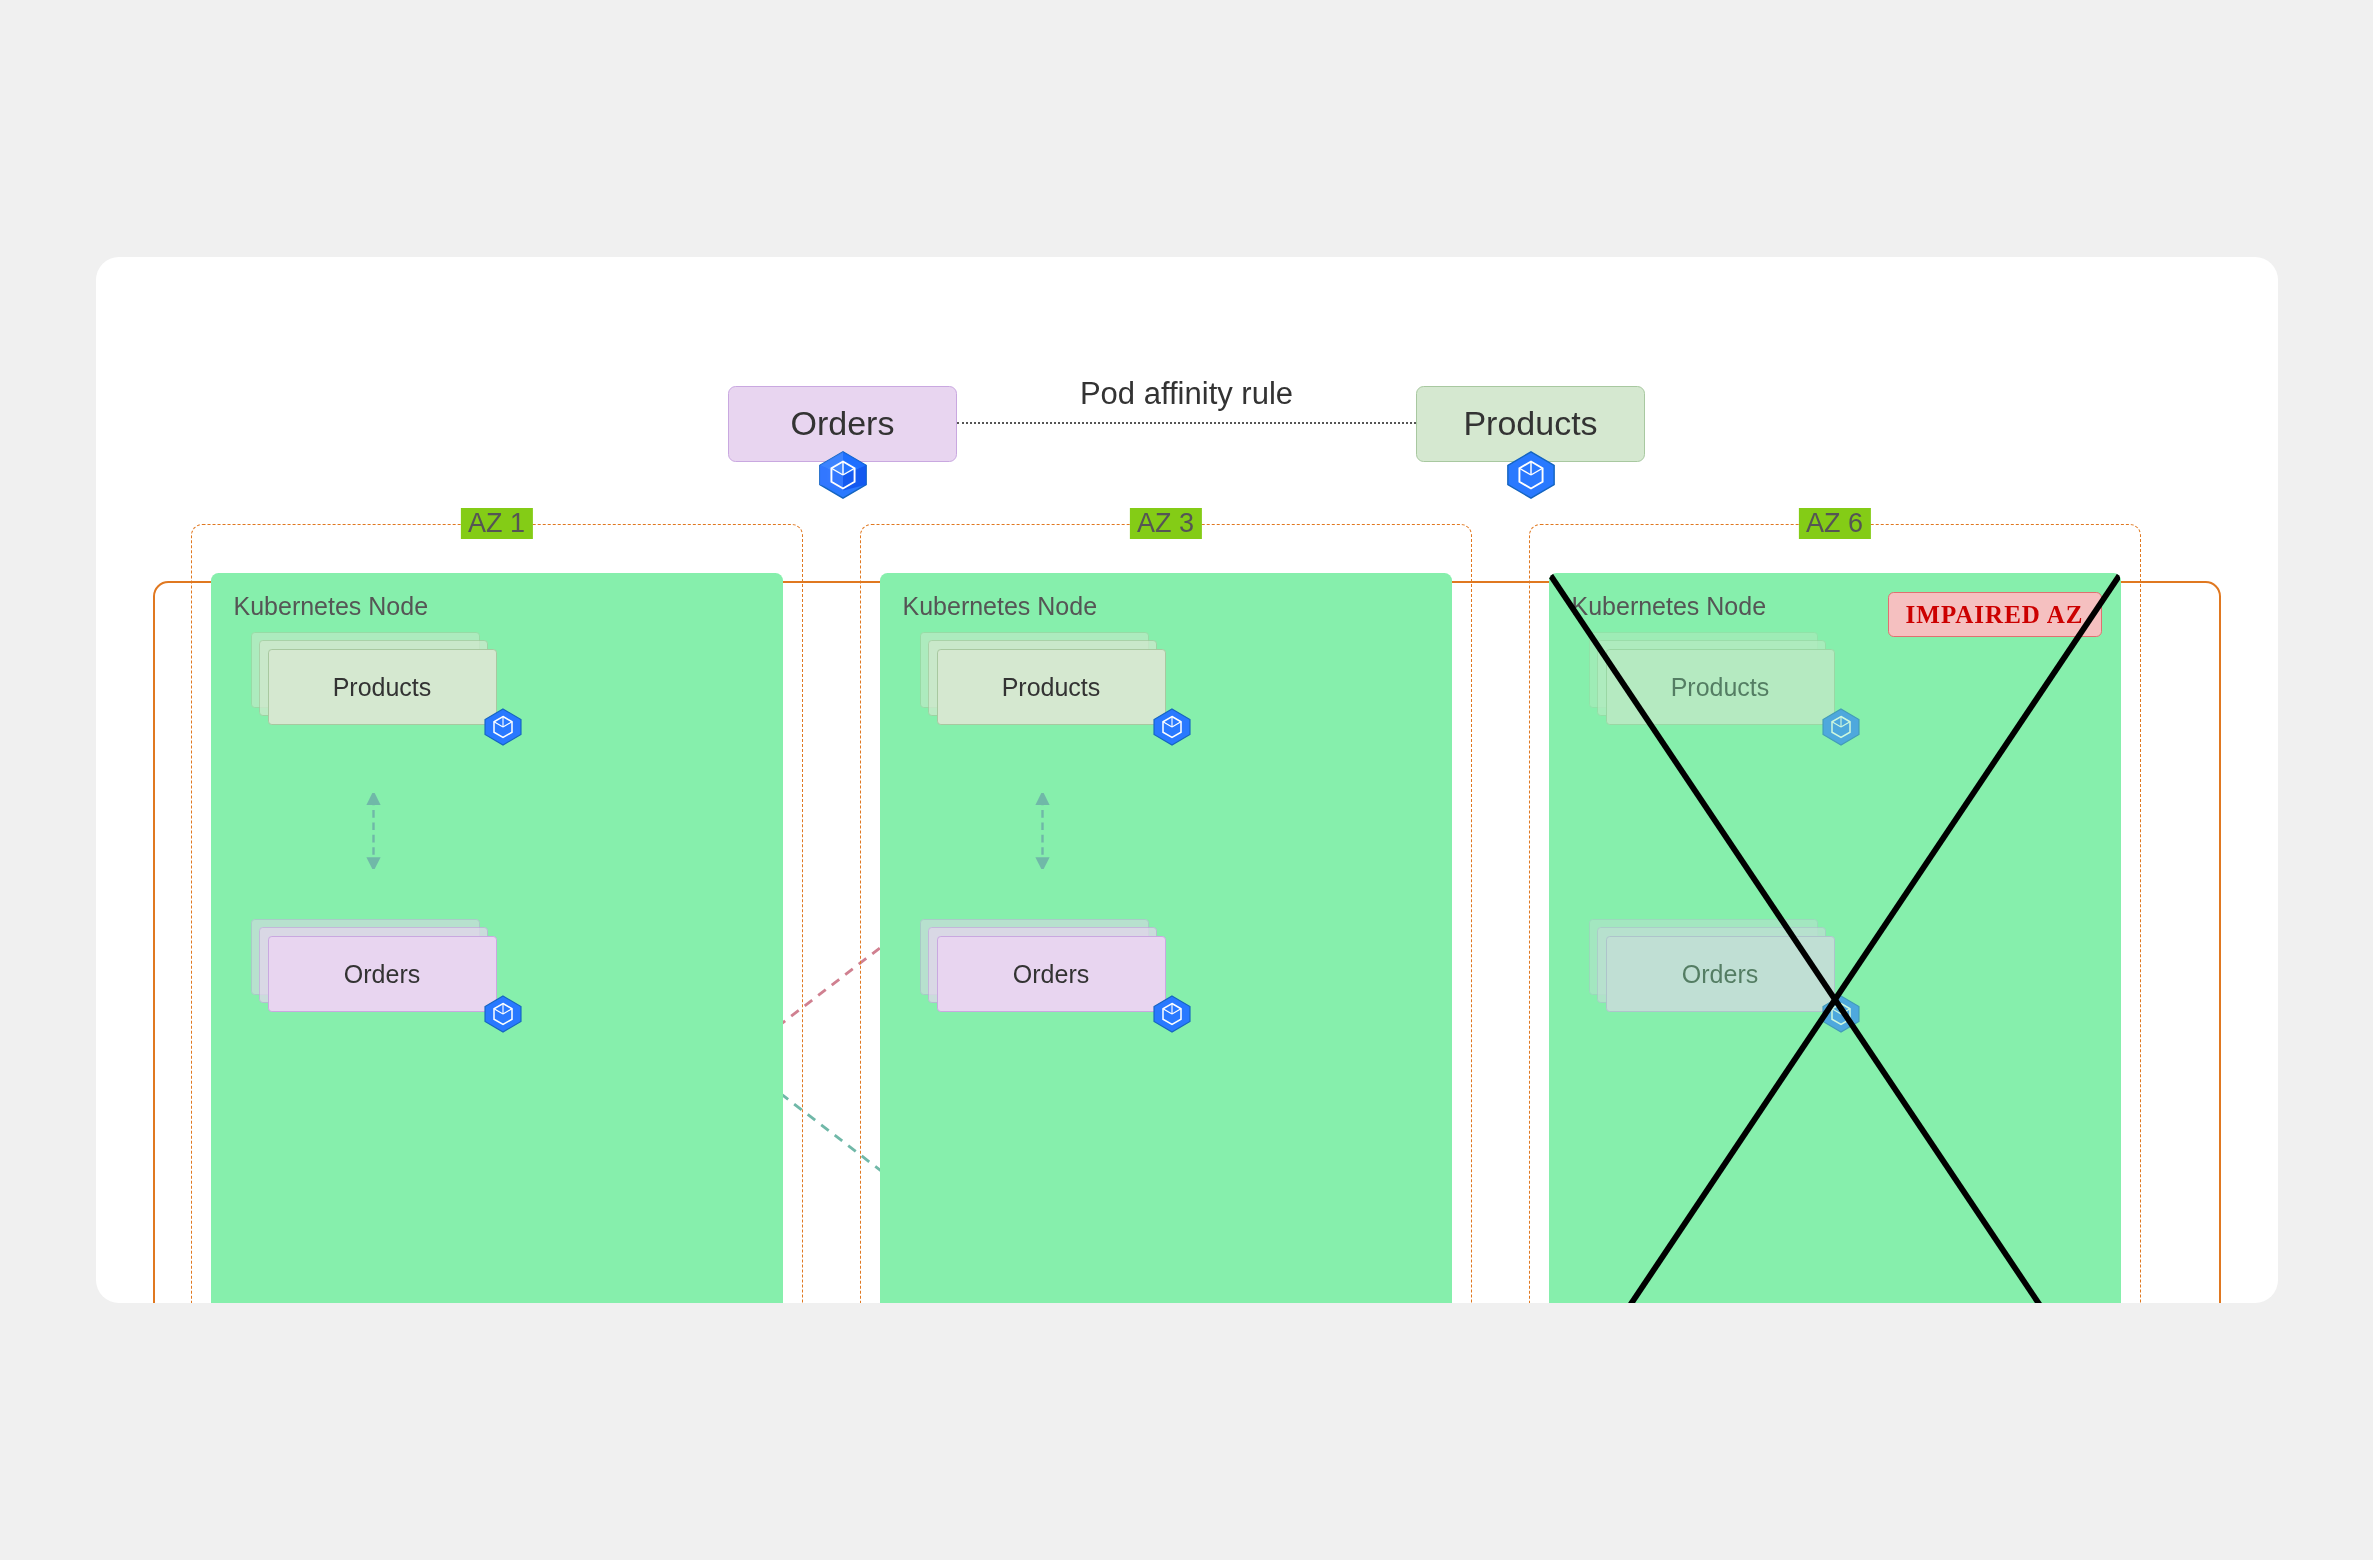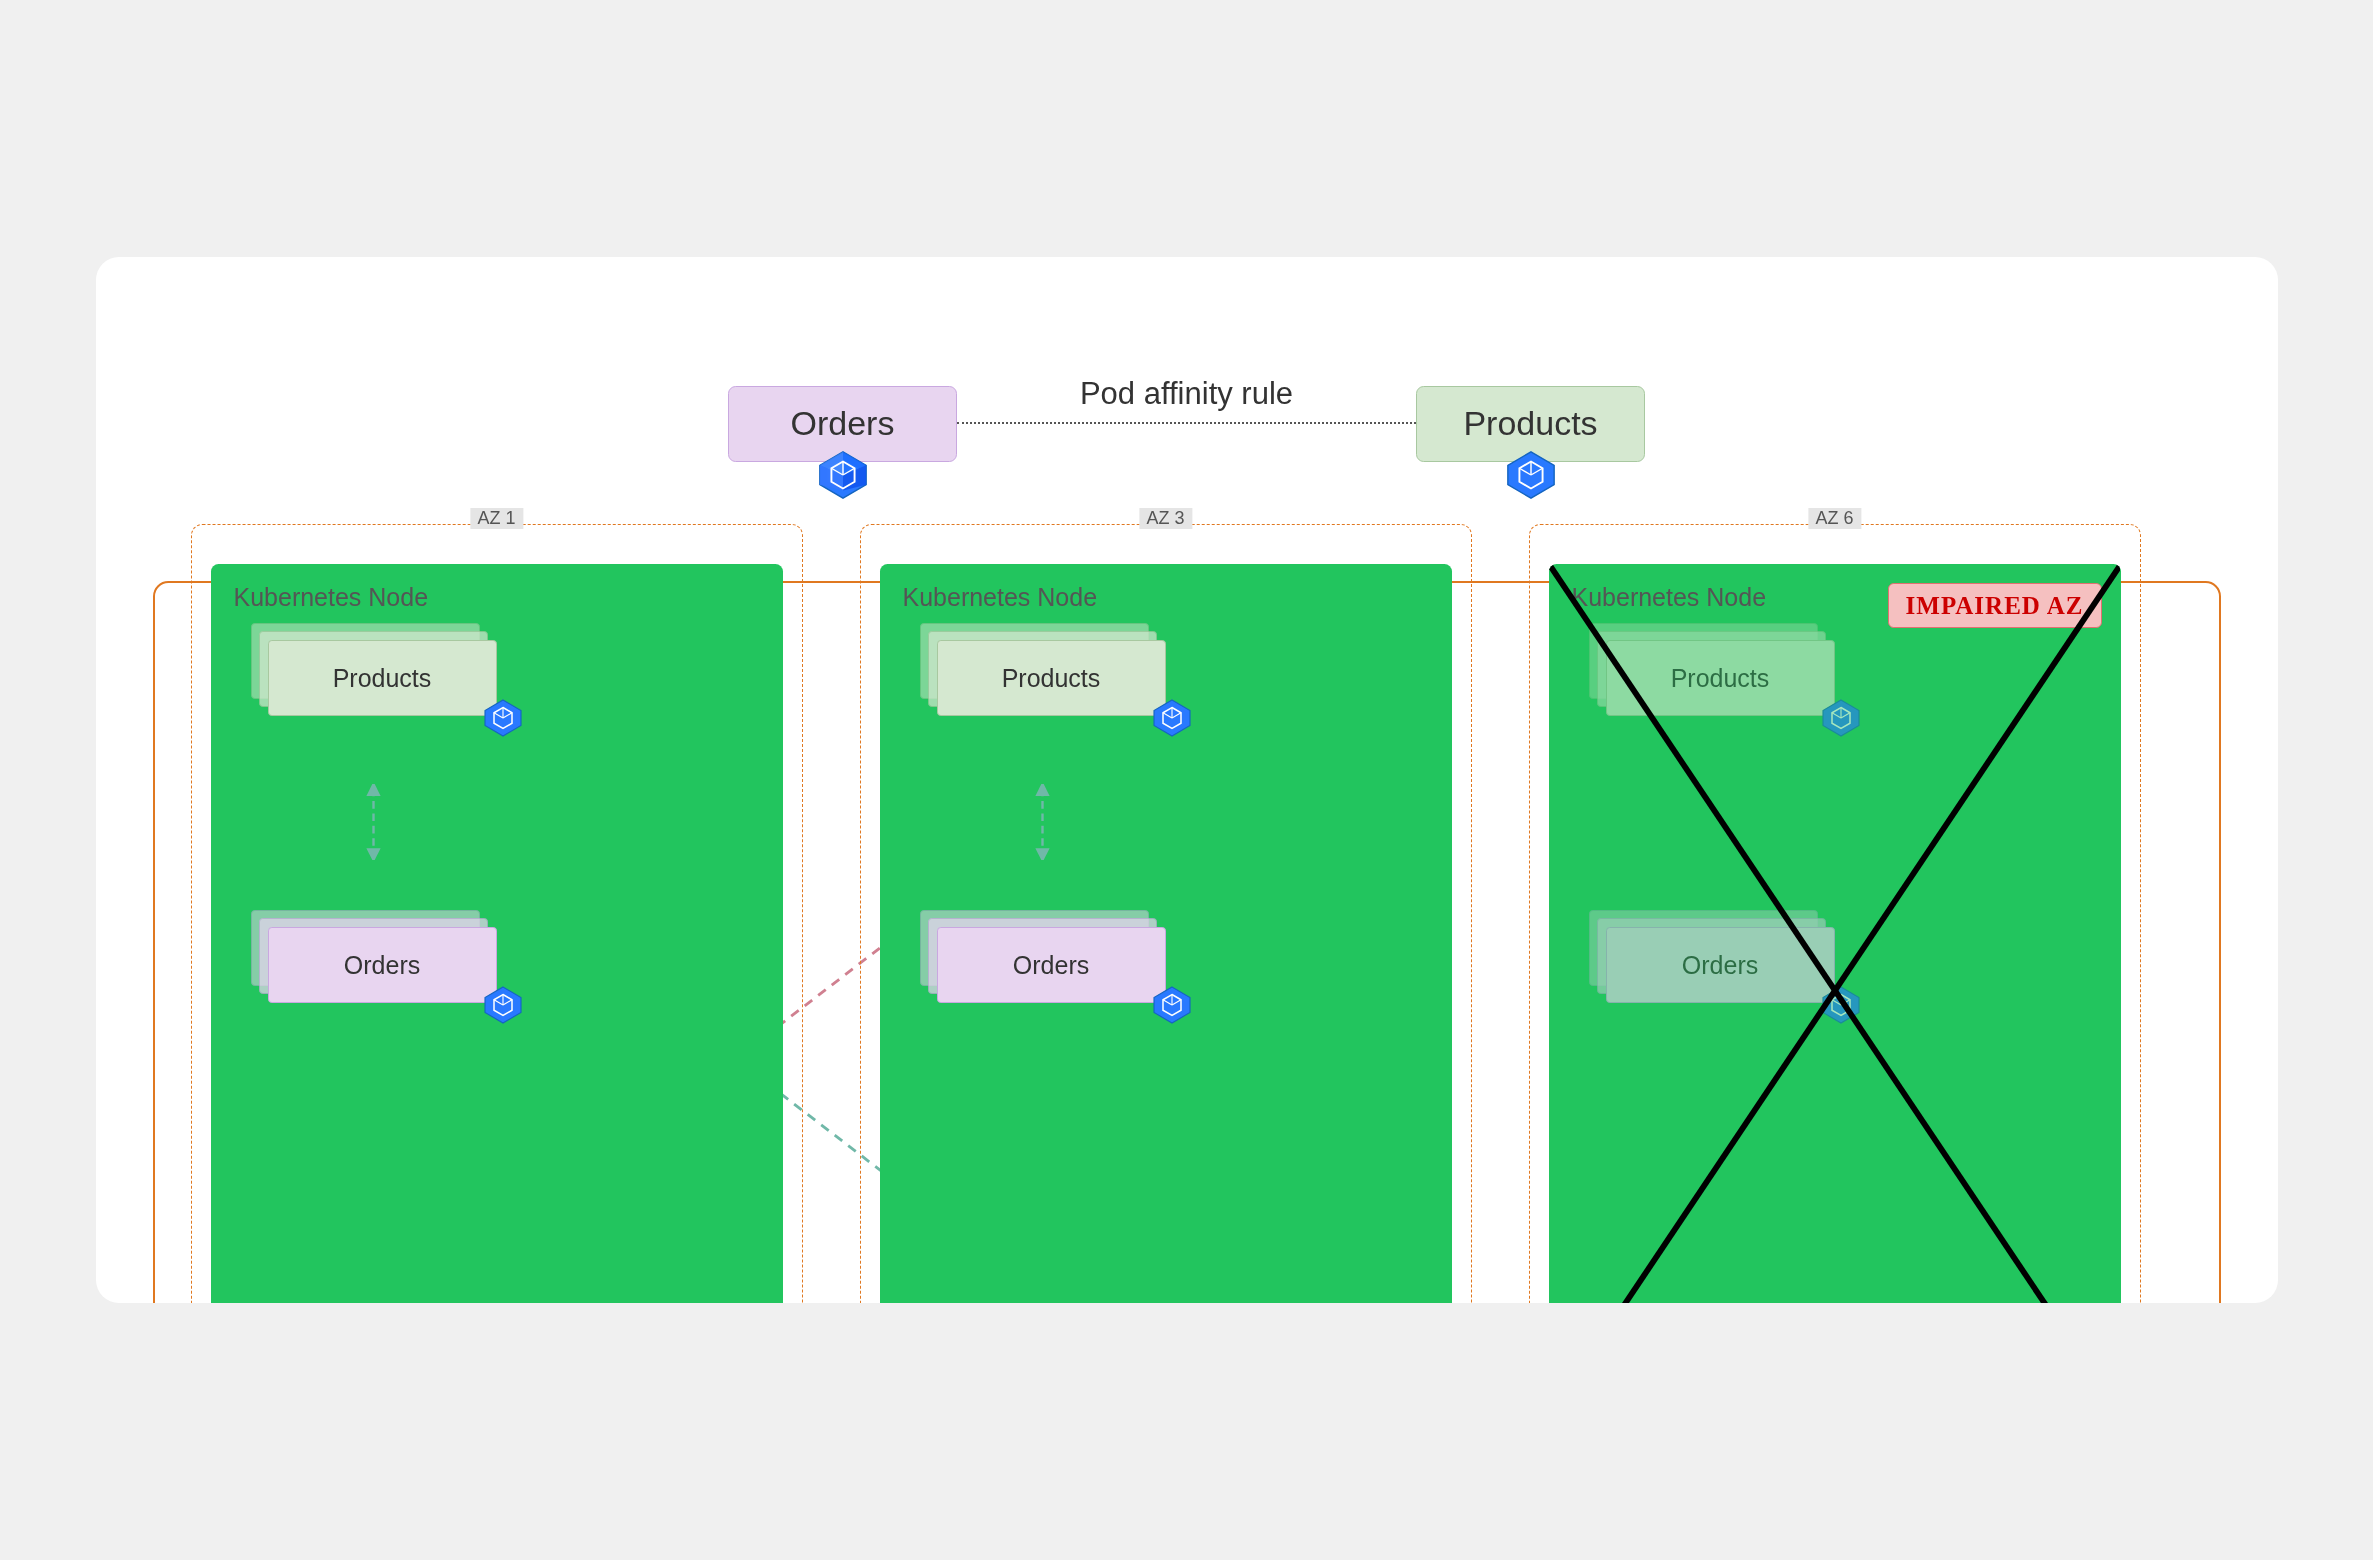--- a/index.html
+++ b/index.html
@@ -82,36 +82,36 @@
       top: 0;
       border: 1.9px dashed #e07820;
       border-radius: 11.5px;
       padding: 19px;
     }
     .az-label {
       position: absolute;
       top: -17px;
       left: 50%;
       transform: translateX(-50%);
-      font-size: 18px;
+      font-size: 27px;
       color: #555;
-      background: #e5e5e5;
+      background: #84cc16;
       padding: 0 7.6px;
     }
 
     .az1 { left: 38px; width: 612px; height: 937px; top: 0; }
     .az2 { left: 707px; width: 612px; height: 937px; top: 0; }
     .az3 { left: 1376px; width: 612px; height: 937px; top: 0; }
 
     
     .k8s-node {
-      background: #22c55e;
+      background: #86efac;
       border-radius: 7.6px;
       padding: 19px 18px 29px 23px;
-      margin-top: 20px;
+      margin-top: 29px;
       position: relative;
       height: 841px;
     }
     .k8s-node-label {
       font-size: 25px;
       color: #555;
       margin-bottom: 29px;
       text-align: left;
     }
 

